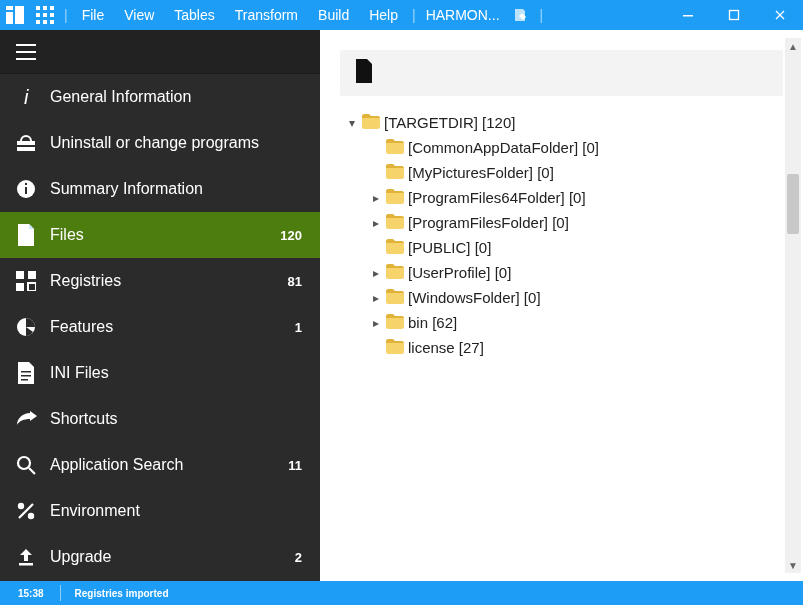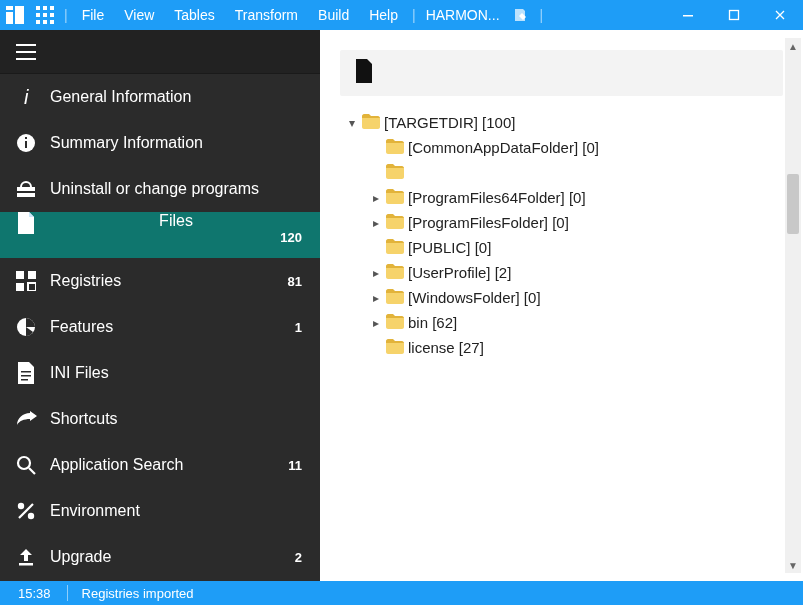--- a/index.html
+++ b/index.html
@@ -32,21 +32,21 @@
     background: #222; border-bottom: 1px solid #1a1a1a;
   }
   .sidebar .hamburger svg { stroke: #fff; }
   .side-item {
     height: 46px; display: flex; align-items: center;
     padding: 0 18px 0 50px; position: relative; font-size: 16px;
     cursor: default;
   }
   .side-item .s-icon { position: absolute; left: 14px; width: 24px; display: flex; justify-content: center; }
   .side-item .badge { margin-left: auto; font-weight: 600; font-size: 13px; }
-  .side-item.selected { background: #0f766e; flex-direction: column; }
+  .side-item.selected { background: #4d7c0f; }
 
   
   .main { flex: 1; position: relative; background: #fff; }
   .main-inner { position: absolute; left: 20px; top: 20px; right: 20px; bottom: 0; }
   .header-strip {
     height: 46px; background: #f3f3f3; border-radius: 2px;
     display: flex; align-items: center; padding-left: 14px;
   }
   .tree { margin-top: 14px; font-size: 15px; color: #222; }
   .tree-row { display: flex; align-items: center; height: 25px; }
@@ -64,21 +64,22 @@
   .vscroll .up, .vscroll .down {
     height: 16px; display: flex; align-items: center; justify-content: center;
     color: #666; font-size: 10px; background: #f0f0f0;
   }
   .vscroll .track { position: absolute; top: 16px; bottom: 16px; left: 0; right: 0; }
   .vscroll .thumb { position: absolute; left: 2px; right: 2px; top: 120px; height: 60px; background: #c8c8c8; border-radius: 2px; }
 
   
   .statusbar {
     height: 24px; background: #1e9df7; color: #fff; display: flex; align-items: center;
-    font-size: 13px;
+    font-size: 10px;
+    font-weight: bold;
   }
   .statusbar .time { padding: 0 16px 0 18px; }
   .statusbar .stat-sep { width: 1px; height: 16px; background: rgba(255,255,255,0.5); margin-right: 14px; }
 
   
   .folder-svg .back { fill: #e2b33a; }
   .folder-svg .front { fill: #f6d36b; }
 </style>
 </head>
 <body>
@@ -162,37 +163,37 @@
         <div class="side-item">
           <span class="s-icon">
             <svg width="20" height="20" viewBox="0 0 20 20">
               <text x="8" y="17" font-family="Georgia" font-style="italic" font-size="20" fill="#ffffff">i</text>
             </svg>
           </span>
           <span>General Information</span>
         </div>
         <div class="side-item">
           <span class="s-icon">
-            <svg width="20" height="20" viewBox="0 0 20 20">
-              <circle cx="10" cy="10" r="9" fill="#ffffff"></circle>
-              <rect x="9" y="8" width="2" height="7" fill="#2b2b2b"></rect>
-              <rect x="9" y="4" width="2" height="2" fill="#2b2b2b"></rect>
-            </svg>
-          </span>
-          <span>Summary Information</span>
-        </div>
-        <div class="side-item">
-          <span class="s-icon">
             <svg width="22" height="20" viewBox="0 0 22 20">
               <path d="M2 8h18v10H2z" fill="#ffffff"></path>
               <path d="M6 8a5 5 0 0 1 10 0" fill="none" stroke="#ffffff" stroke-width="2"></path>
               <rect x="2" y="12" width="18" height="2" fill="#2b2b2b"></rect>
             </svg>
           </span>
           <span>Uninstall or change programs</span>
+        </div>
+        <div class="side-item">
+          <span class="s-icon">
+            <svg width="20" height="20" viewBox="0 0 20 20">
+              <circle cx="10" cy="10" r="9" fill="#ffffff"></circle>
+              <rect x="9" y="8" width="2" height="7" fill="#2b2b2b"></rect>
+              <rect x="9" y="4" width="2" height="2" fill="#2b2b2b"></rect>
+            </svg>
+          </span>
+          <span>Summary Information</span>
         </div>
         <div class="side-item selected">
           <span class="s-icon">
             <svg width="18" height="22" viewBox="0 0 18 22">
               <path d="M1 0h11l5 5v17H1z" fill="#ffffff"></path>
               <path d="M12 0v5h5" fill="#cde8fb"></path>
             </svg>
           </span>
           <span>Files</span>
           <span class="badge">120</span>
@@ -282,36 +283,37 @@
             </svg>
         </span>
       </div>
       <div class="tree" id="tree">
           <div class="tree-row d0">
             <span class="caret">▾</span>
             <span class="folder-icon"><svg class="folder-svg" width="18" height="15" viewBox="0 0 18 15">
                 <path class="back" d="M0 2c0-1 1-2 2-2h5l2 2h7c1 0 2 1 2 2v1H0z"></path>
                 <path class="front" d="M0 4h18v9c0 1-1 2-2 2H2c-1 0-2-1-2-2z"></path>
               </svg></span>
-            <span>[TARGETDIR] [100]</span>
+            <span>[TARGETDIR] [120]</span>
           </div>
           <div class="tree-row d1">
             <span class="caret blank">▸</span>
             <span class="folder-icon"><svg class="folder-svg" width="18" height="15" viewBox="0 0 18 15">
                 <path class="back" d="M0 2c0-1 1-2 2-2h5l2 2h7c1 0 2 1 2 2v1H0z"></path>
                 <path class="front" d="M0 4h18v9c0 1-1 2-2 2H2c-1 0-2-1-2-2z"></path>
               </svg></span>
             <span>[CommonAppDataFolder] [0]</span>
           </div>
           <div class="tree-row d1">
             <span class="caret blank">▸</span>
             <span class="folder-icon"><svg class="folder-svg" width="18" height="15" viewBox="0 0 18 15">
                 <path class="back" d="M0 2c0-1 1-2 2-2h5l2 2h7c1 0 2 1 2 2v1H0z"></path>
                 <path class="front" d="M0 4h18v9c0 1-1 2-2 2H2c-1 0-2-1-2-2z"></path>
               </svg></span>
+            <span>[MyPicturesFolder] [0]</span>
           </div>
           <div class="tree-row d1">
             <span class="caret">▸</span>
             <span class="folder-icon"><svg class="folder-svg" width="18" height="15" viewBox="0 0 18 15">
                 <path class="back" d="M0 2c0-1 1-2 2-2h5l2 2h7c1 0 2 1 2 2v1H0z"></path>
                 <path class="front" d="M0 4h18v9c0 1-1 2-2 2H2c-1 0-2-1-2-2z"></path>
               </svg></span>
             <span>[ProgramFiles64Folder] [0]</span>
           </div>
           <div class="tree-row d1">
@@ -329,21 +331,21 @@
                 <path class="front" d="M0 4h18v9c0 1-1 2-2 2H2c-1 0-2-1-2-2z"></path>
               </svg></span>
             <span>[PUBLIC] [0]</span>
           </div>
           <div class="tree-row d1">
             <span class="caret">▸</span>
             <span class="folder-icon"><svg class="folder-svg" width="18" height="15" viewBox="0 0 18 15">
                 <path class="back" d="M0 2c0-1 1-2 2-2h5l2 2h7c1 0 2 1 2 2v1H0z"></path>
                 <path class="front" d="M0 4h18v9c0 1-1 2-2 2H2c-1 0-2-1-2-2z"></path>
               </svg></span>
-            <span>[UserProfile] [2]</span>
+            <span>[UserProfile] [0]</span>
           </div>
           <div class="tree-row d1">
             <span class="caret">▸</span>
             <span class="folder-icon"><svg class="folder-svg" width="18" height="15" viewBox="0 0 18 15">
                 <path class="back" d="M0 2c0-1 1-2 2-2h5l2 2h7c1 0 2 1 2 2v1H0z"></path>
                 <path class="front" d="M0 4h18v9c0 1-1 2-2 2H2c-1 0-2-1-2-2z"></path>
               </svg></span>
             <span>[WindowsFolder] [0]</span>
           </div>
           <div class="tree-row d1">

